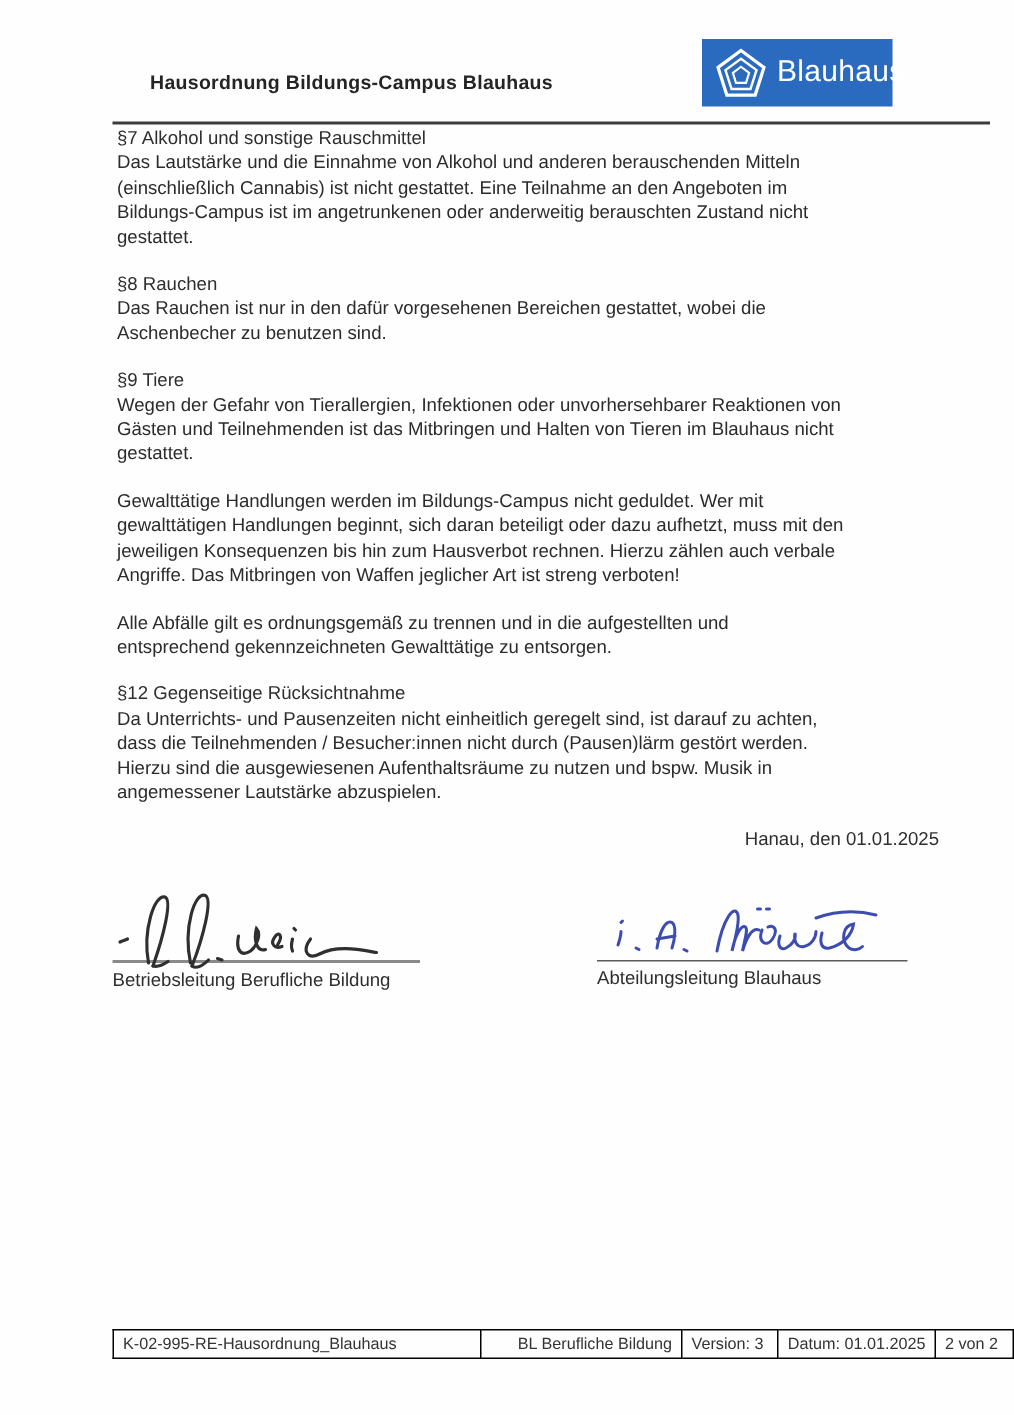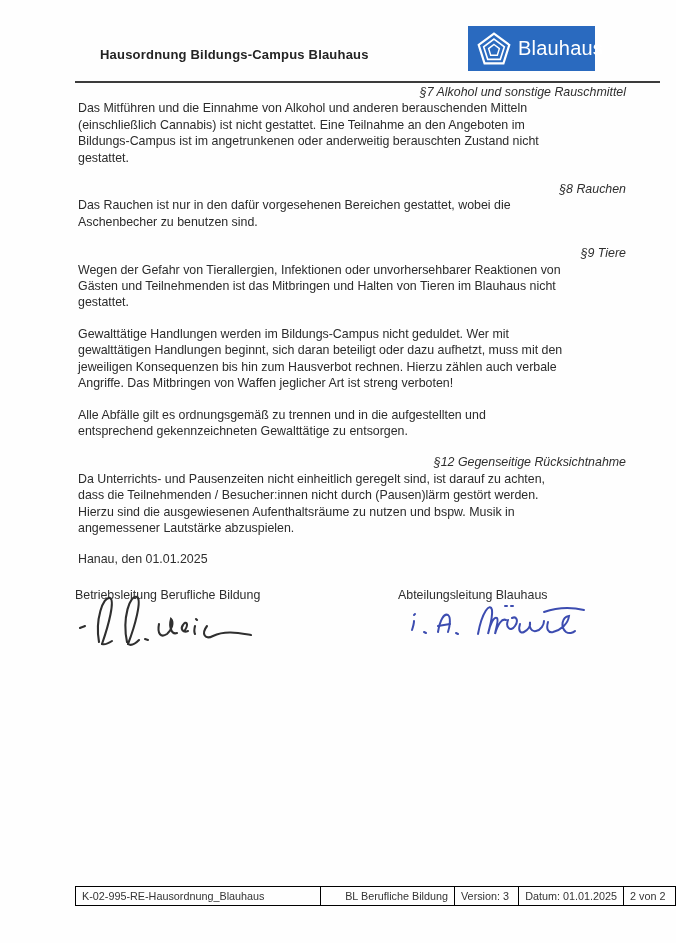--- a/index.html
+++ b/index.html
@@ -54,37 +54,35 @@
   .content {
     position: absolute;
     left: 78px;
     top: 84px;
     width: 548px;
     font-size: 12.4px;
     line-height: 16.4px;
   }
   .section { margin-bottom: 15px; }
   .section-heading {
-    font-style: italic;
     color: #2e2e2e;
-    text-align: right;
   }
   .section-body {
     white-space: pre-line;
     color: #2b2b2b;
   }
-  .dateline { margin-top: 11px; }
+  .dateline { margin-top: 11px; text-align: right; }
   
   .sig-row {
     margin-top: 16px;
     display: flex;
     justify-content: space-between;
     width: 527px;
   }
-  .sig-col { display: flex; }
+  .sig-col { display: flex; flex-direction: column; }
   .sig-col.left  { width: 205px; margin-left: -3px; }
   .sig-col.right { width: 207px; }
   .sig-script { height: 56px; position: relative; }
   .sig-script svg { position: absolute; left: 0; bottom: -8px; }
   .sig-line-left  { border-bottom: 2px solid #8a8a8a; }
   .sig-line-right { border-bottom: 1.5px solid #5a5a5a; }
   .sig-label { padding-top: 3px; font-size: 12.4px; }
   
   .footer {
     position: absolute;
@@ -120,21 +118,21 @@
     </svg>
     <span class="logo-text">Blauhaus</span>
   </div>
 
   <div class="header-rule"></div>
 
   <div class="content">
 
     <div class="section">
       <div class="section-heading">§7 Alkohol und sonstige Rauschmittel</div>
-      <div class="section-body">Das Mitführen und die Einnahme von Alkohol und anderen berauschenden Mitteln
+      <div class="section-body">Das Lautstärke und die Einnahme von Alkohol und anderen berauschenden Mitteln
 (einschließlich Cannabis) ist nicht gestattet. Eine Teilnahme an den Angeboten im
 Bildungs-Campus ist im angetrunkenen oder anderweitig berauschten Zustand nicht
 gestattet.</div>
     </div>
 
     <div class="section">
       <div class="section-heading">§8 Rauchen</div>
       <div class="section-body">Das Rauchen ist nur in den dafür vorgesehenen Bereichen gestattet, wobei die
 Aschenbecher zu benutzen sind.</div>
     </div>

